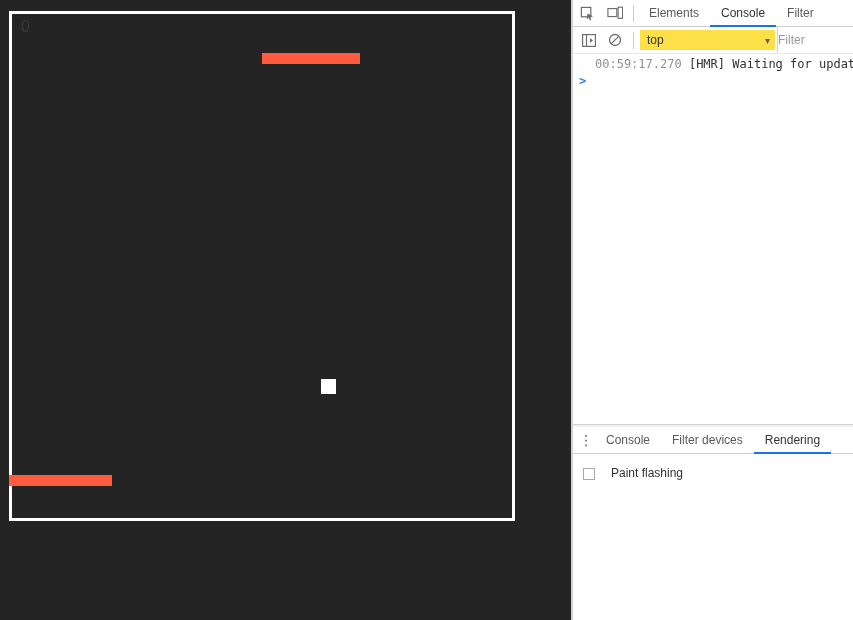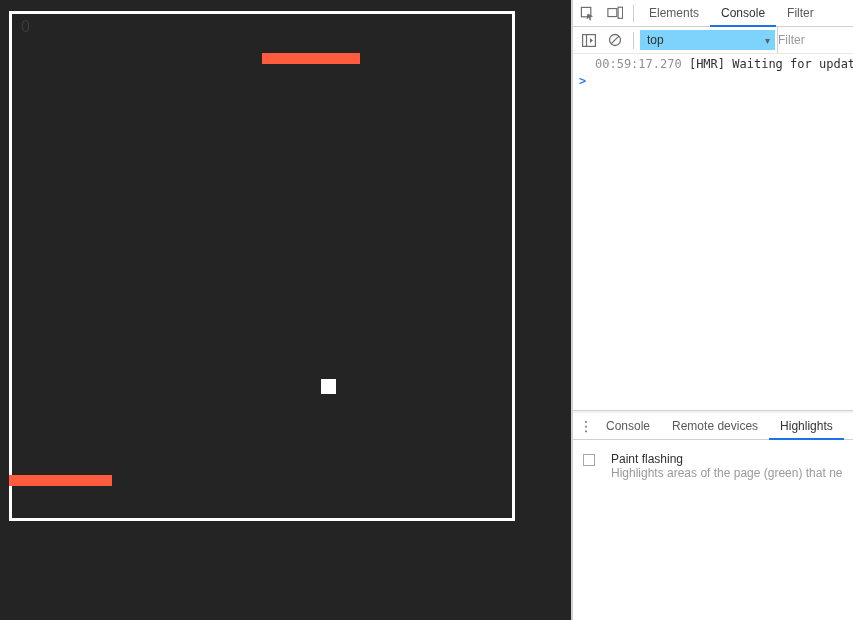--- a/index.html
+++ b/index.html
@@ -128,21 +128,21 @@
       height: 24px;
       display: flex;
       align-items: center;
       justify-content: center;
       cursor: pointer;
       color: #6e6e6e;
     }
     .ctx-select {
       height: 20px;
       border: 1px solid transparent;
-      background: #7dd3fc;
+      background: #fde047;
       display: flex;
       align-items: center;
       padding: 0 18px 0 6px;
       font-size: 12px;
       color: #303030;
       position: relative;
       cursor: pointer;
       min-width: 135px;
     }
     .ctx-select .caret {
@@ -303,25 +303,24 @@
   <div class="console-body">
     <div class="log-line"><span class="log-ts">00:59:17.270 </span><span>[HMR] Waiting for updat</span></div>
     <div class="prompt-line">&gt;</div>
   </div>
 
   <div class="drawer">
     <div class="drawer-splitter"></div>
     <div class="drawer-tabs">
       <div class="kebab">⋮</div>
       <div class="tab">Console</div>
-      <div class="tab">Remote devices</div>
-      <div class="tab active">Highlights</div>
+      <div class="tab">Filter devices</div>
+      <div class="tab active">Rendering</div>
     </div>
     <div class="drawer-body">
       <div class="checkbox"></div>
       <div class="pf-text">
         <div class="title">Paint flashing</div>
-        <div class="desc">Highlights areas of the page (green) that ne</div>
       </div>
     </div>
   </div>
 
 </div>
 
 </body></html>

